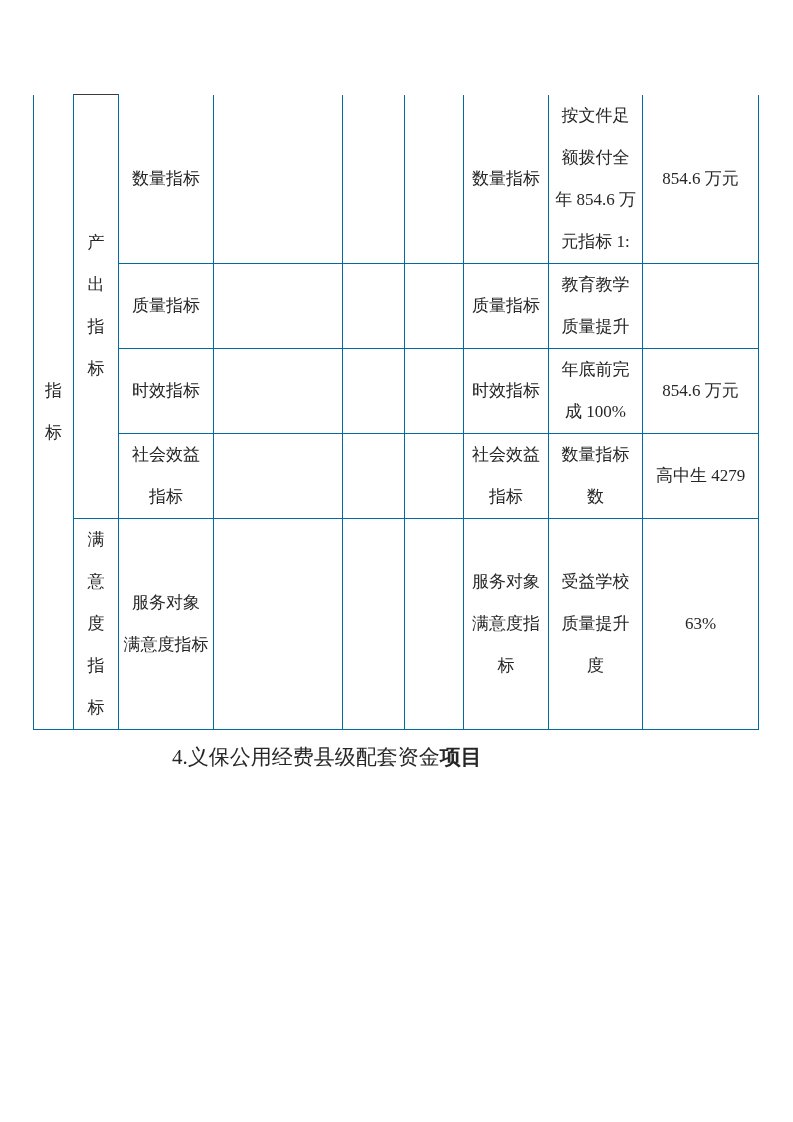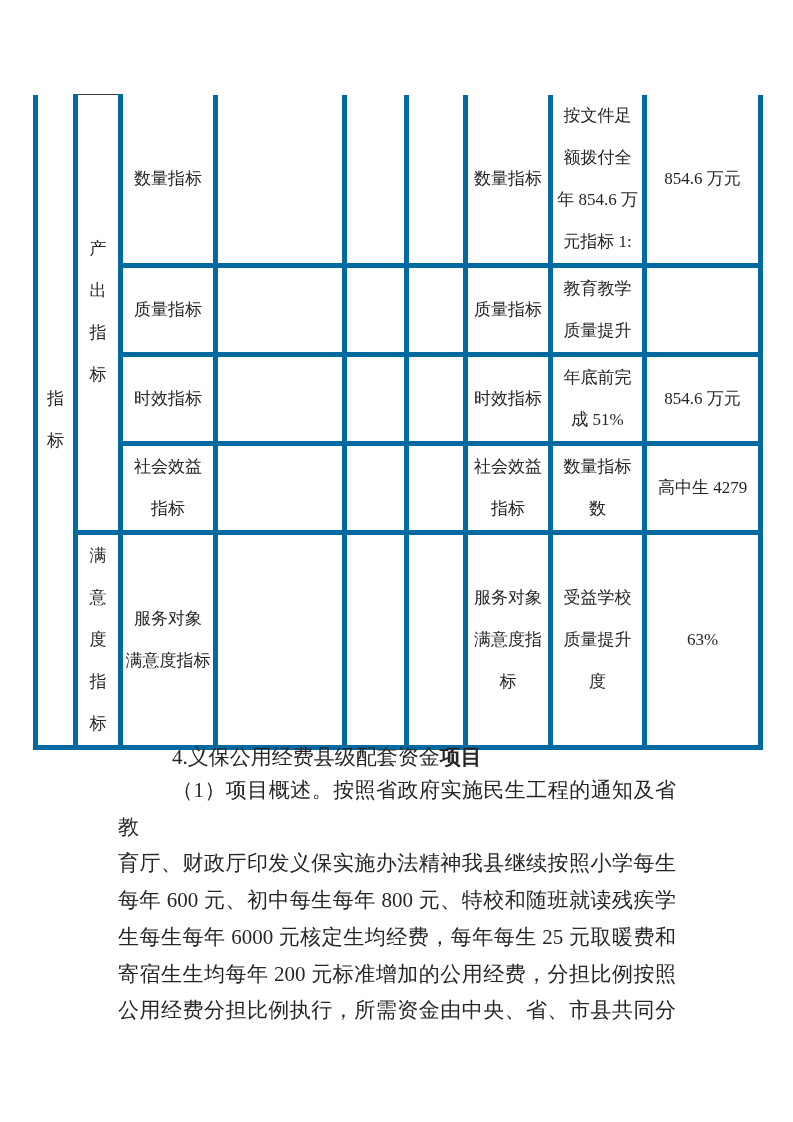--- a/index.html
+++ b/index.html
@@ -15,21 +15,21 @@
   }
 
   
   .tbl-wrap { position: absolute; left: 33px; top: 94px; }
   table.ind {
     border-collapse: collapse;
     table-layout: fixed;
     width: 725px;
   }
   table.ind td {
-    border: 5px solid #0369a1;
+    border: 1px solid #0369a1;
     font-size: 17px;
     line-height: 42px;
     text-align: center;
     vertical-align: middle;
     white-space: pre;
     padding: 0 1px;
     overflow: hidden;
   }
   
   table.ind tr.r1 td { border-top: none; }
@@ -118,21 +118,21 @@
 质量提升</td>
         <td></td>
       </tr>
       <tr style="height:83px">
         <td>时效指标</td>
         <td></td>
         <td></td>
         <td></td>
         <td>时效指标</td>
         <td>年底前完
-成 51%</td>
+成 100%</td>
         <td>854.6 万元</td>
       </tr>
       <tr style="height:83px">
         <td>社会效益
 指标</td>
         <td></td>
         <td></td>
         <td></td>
         <td>社会效益
 指标</td>
@@ -158,22 +158,14 @@
 质量提升
 度</td>
         <td>63%</td>
       </tr>
     </tbody>
       </table>
   </div>
 
   <div class="heading"><span>4.义保公用经费县级配套资金</span><b>项目</b></div>
 
-  <div class="para">
-    <div class="pline first">（1）项目概述。按照省政府实施民生工程的通知及省教</div>
-    <div class="pline">育厅、财政厅印发义保实施办法精神我县继续按照小学每生</div>
-    <div class="pline">每年 600 元、初中每生每年 800 元、特校和随班就读残疾学</div>
-    <div class="pline">生每生每年 6000 元核定生均经费，每年每生 25 元取暖费和</div>
-    <div class="pline">寄宿生生均每年 200 元标准增加的公用经费，分担比例按照</div>
-    <div class="pline">公用经费分担比例执行，所需资金由中央、省、市县共同分</div>
-  </div>
 
 </div>
 
 </body></html>

